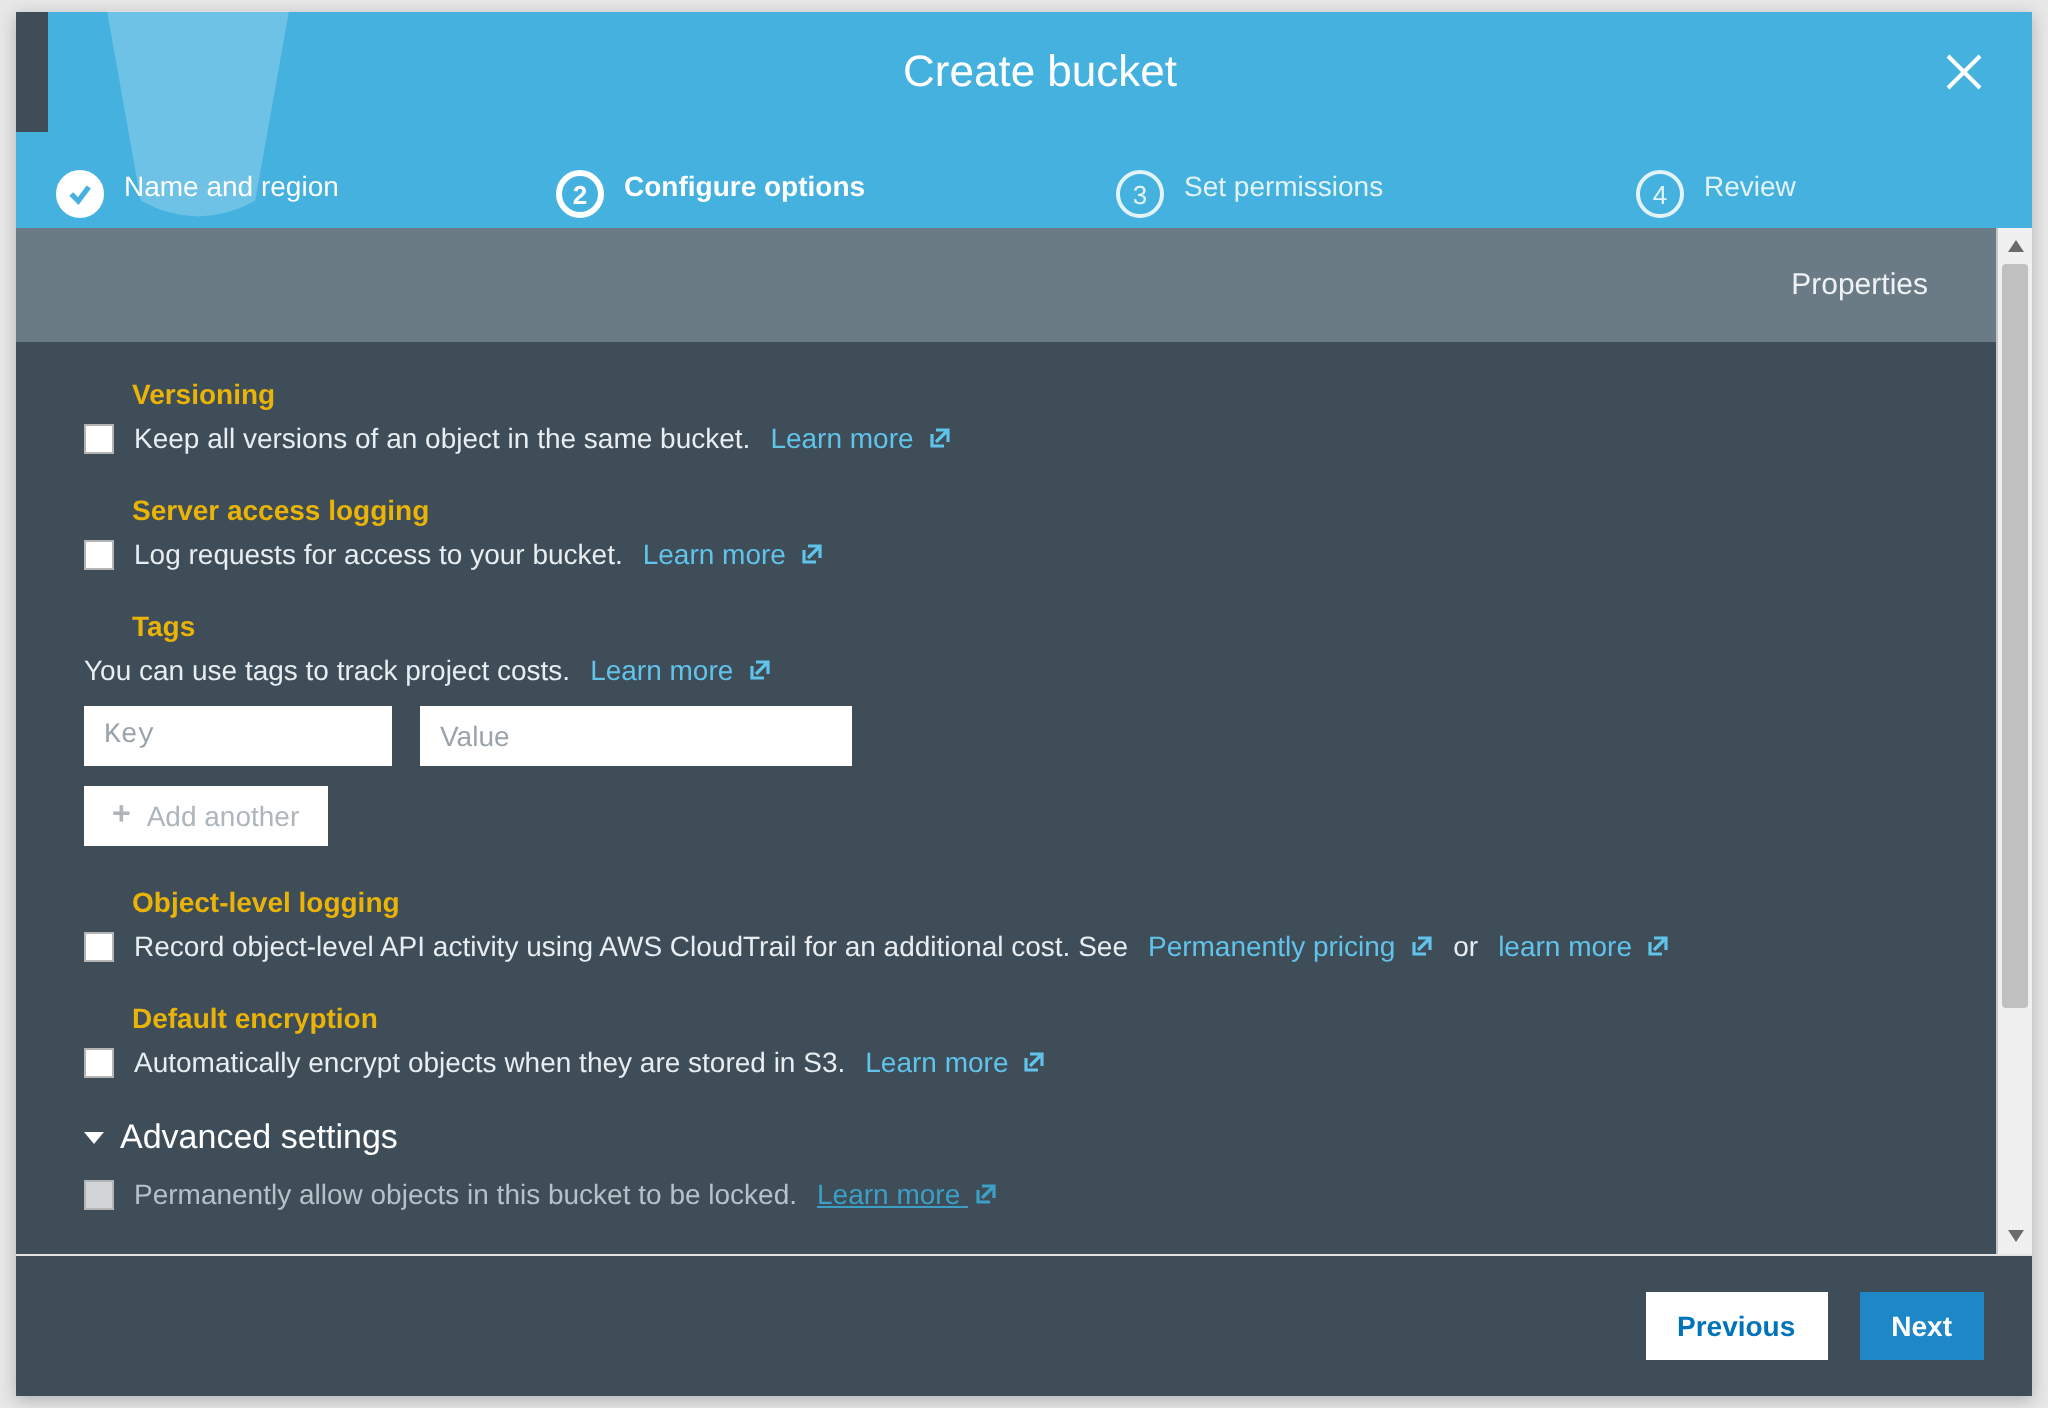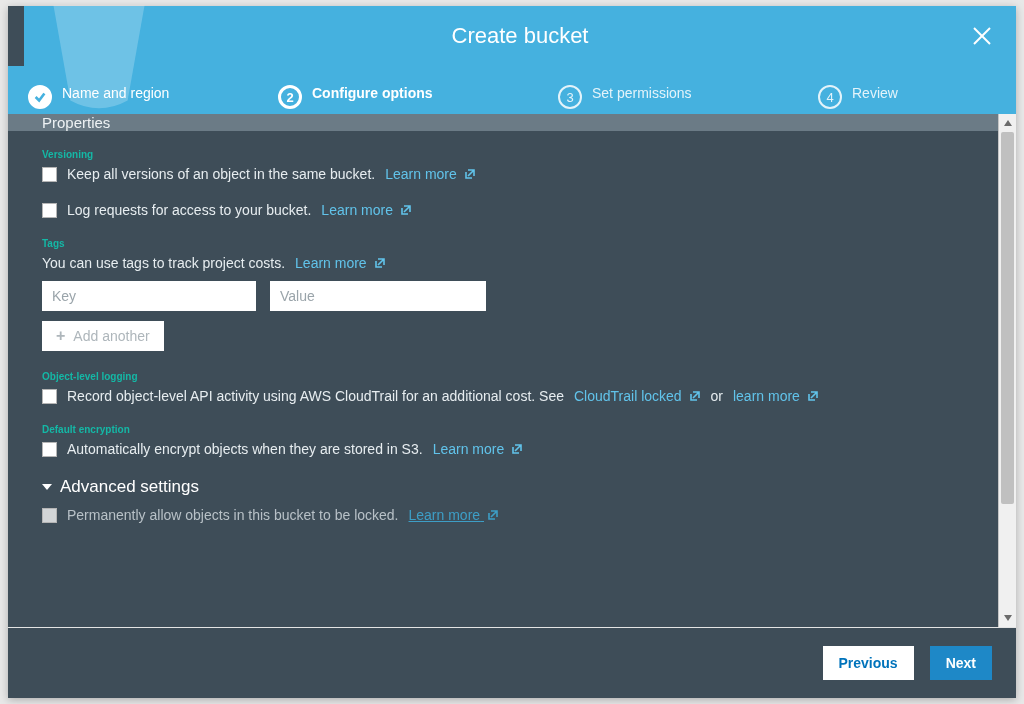--- a/index.html
+++ b/index.html
@@ -100,54 +100,56 @@
   .scrollbar .arrow svg{width:10px;height:10px;fill:#6b6b6b;}
   .scrollbar .track { flex:1; width: 100%; position: relative; }
   .scrollbar .thumb {
     position:absolute; left:2px; right:2px;
     top:0; height:78%;
     background:#c0c0c0; border-radius:2px;
   }
   .panel-header {
     background: #6b7b86;
     color: #eef2f4;
-    padding: 0 34px;
+    padding: 20px 34px;
     font-size: 15px;
+    text-align: right;
   }
   .panel-body {
     padding: 18px 34px 4px 34px;
     color: #fff;
     font-size: 14px;
   }
   .section { margin-bottom: 20px; }
   .section-title {
     font-weight: 700;
-    font-size: 10px;
+    font-size: 14px;
     margin-bottom: 6px;
-    color:#14b8a6;
+    color:#eab308;
+    margin-left:24px;
   }
   .row { display:flex; align-items:center; gap:10px; flex-wrap: wrap;}
   .checkbox {
     width:15px;height:15px;background:#fff;border:1px solid #b5b5b5;
     display:inline-block;flex:none;
   }
   .checkbox.disabled{background:#d2d5d7;}
   .desc { color:#e7edf0; }
   .desc.dim { color:#b8c1c7; }
   .link { color:#61c3ea; cursor:pointer; }
   .ext-icon {
     width:12px;height:12px;display:inline-block;vertical-align:-1px;margin-left:3px;
   }
   .ext-icon svg{width:12px;height:12px;stroke:#61c3ea;fill:none;stroke-width:1.6;}
   .tag-inputs{display:flex;gap:14px;margin-top:10px;}
   .tag-inputs input{
     background:#fff;border:none;height:30px;padding:0 10px;font-size:14px;color:#333;
   }
   .tag-inputs input::placeholder{color:#9aa4aa;}
-  .tag-inputs input.key{width:214px;}
+  .tag-inputs input.key{width:154px;font-family:Liberation Mono, monospace;}
   .tag-inputs input.value{width:216px;}
   .add-btn{
     margin-top:10px;background:#fff;color:#aeb6bb;border:none;
     height:30px;padding:0 14px;font-size:14px;display:flex;align-items:center;gap:8px;
     cursor:pointer;
   }
   .add-btn .plus{font-weight:700;font-size:16px;line-height:1;}
   .advanced-row{display:flex;align-items:center;gap:8px;margin-bottom:10px;}
   .caret{width:0;height:0;border-left:5px solid transparent;border-right:5px solid transparent;border-top:6px solid #fff;}
   .advanced-title{font-size:17px;color:#fff;}
@@ -227,20 +229,21 @@
               <span>Learn more</span>
               <span class="ext-icon"><svg viewBox="0 0 12 12">
                     <path d="M4 2h6v6M10 2L4 8"></path>
                     <path d="M8 10H2V4"></path>
                   </svg></span>
             </span>
           </div>
         </div>
 
         <div class="section">
+          <div class="section-title">Server access logging</div>
           <div class="row">
             <span class="checkbox"></span>
             <span class="desc">Log requests for access to your bucket.</span>
             <span class="link">
               <span>Learn more</span>
               <span class="ext-icon"><svg viewBox="0 0 12 12">
                     <path d="M4 2h6v6M10 2L4 8"></path>
                     <path d="M8 10H2V4"></path>
                   </svg></span>
             </span>
@@ -268,21 +271,21 @@
             <span>Add another</span>
           </button>
         </div>
 
         <div class="section">
           <div class="section-title">Object-level logging</div>
           <div class="row">
             <span class="checkbox"></span>
             <span class="desc">Record object-level API activity using AWS CloudTrail for an additional cost. See</span>
             <span class="link">
-              <span>CloudTrail locked</span>
+              <span>Permanently pricing</span>
               <span class="ext-icon"><svg viewBox="0 0 12 12">
                     <path d="M4 2h6v6M10 2L4 8"></path>
                     <path d="M8 10H2V4"></path>
                   </svg></span>
             </span>
             <span class="desc">or</span>
             <span class="link">
               <span>learn more</span>
               <span class="ext-icon"><svg viewBox="0 0 12 12">
                     <path d="M4 2h6v6M10 2L4 8"></path>

